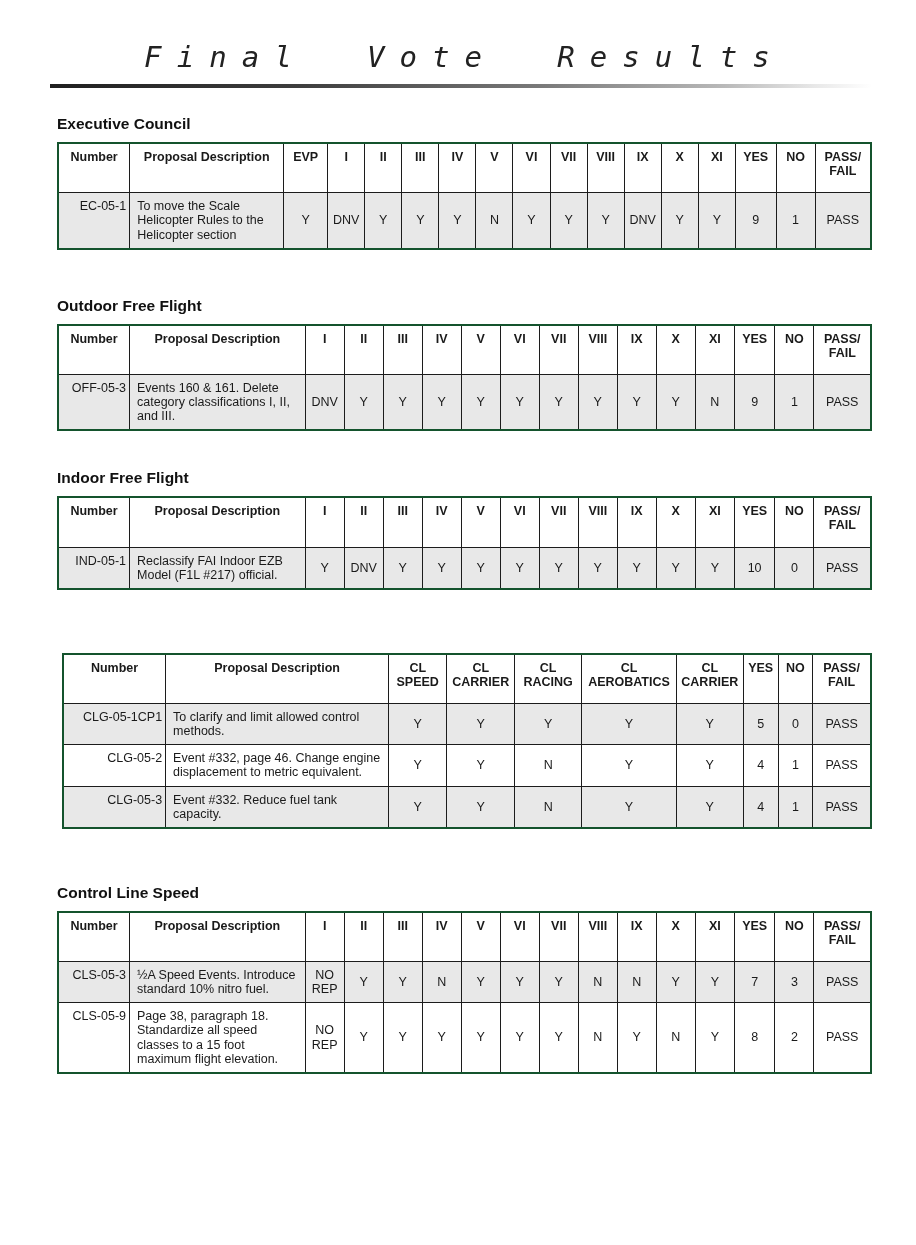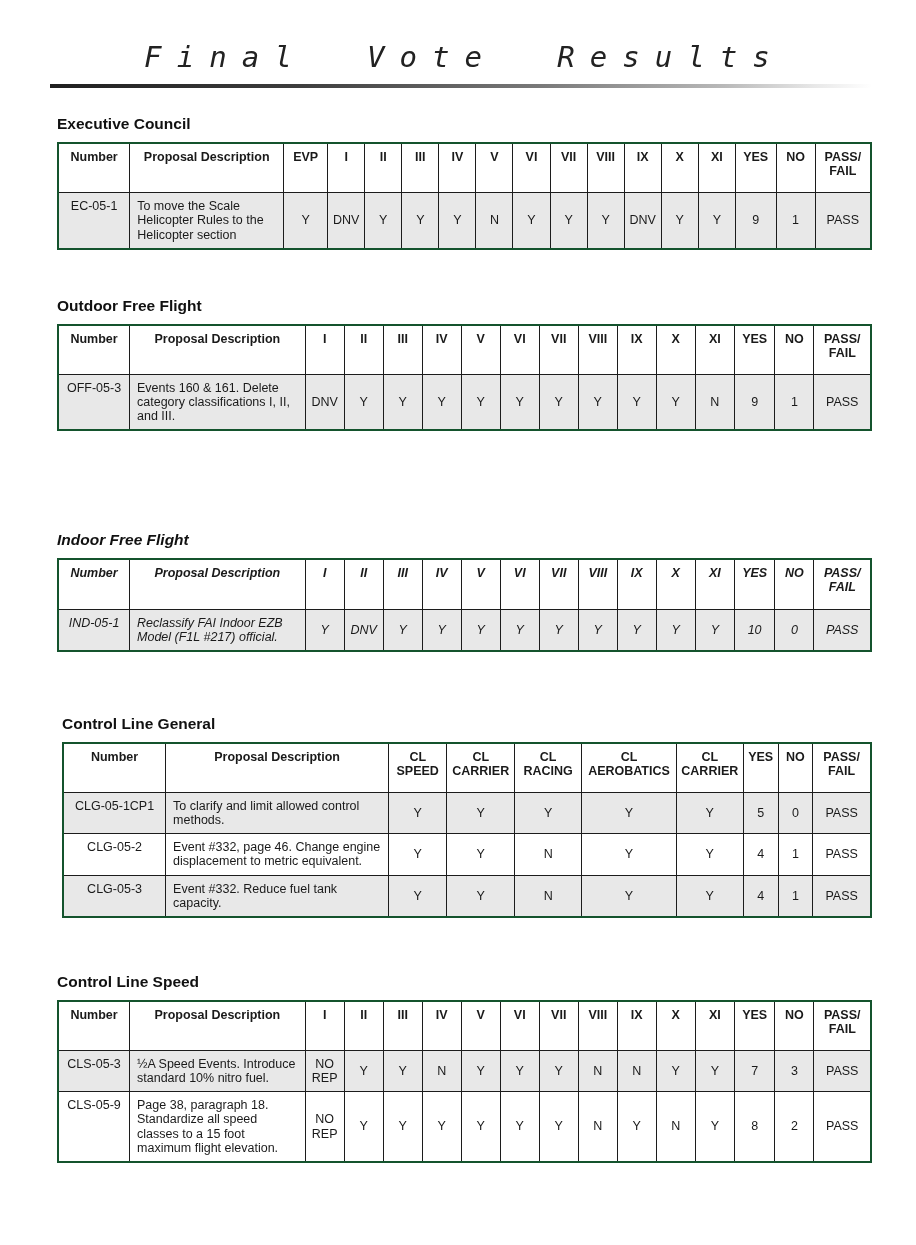--- a/index.html
+++ b/index.html
@@ -34,21 +34,21 @@
   
   .vote-section h2 {
     font-size: 15.5px;
     font-weight: bold;
     color: #111;
     margin: 0 0 9px 0;
   }
   .vote-section { margin-top: 55px; }
   .vote-section:nth-of-type(1) { margin-top: 27px; }
   .vote-section:nth-of-type(2) { margin-top: 47px; }
-  .vote-section:nth-of-type(3) { margin-top: 100px; font-style: italic; }
+  .vote-section:nth-of-type(3) { margin-top: 38px; }
   .vote-section:nth-of-type(4) { margin-top: 63px; }
   .vote-section:nth-of-type(5) { margin-top: 55px; }
   .vote-section:nth-of-type(4) h2 { margin-left: 5px; }
   .vote-section:nth-of-type(4) .vote-table { margin-left: 5px; width: calc(100% - 5px); }
 
   
   .vote-table {
     width: 100%;
     border-collapse: collapse;
     table-layout: fixed;
@@ -63,21 +63,21 @@
   .vote-table th {
     font-weight: bold;
     text-align: center;
     vertical-align: top;
     padding: 6px 2px 14px 2px;
     background: #ffffff;
   }
   .vote-table td { padding: 6px 3px; }
   .vote-table tbody tr:nth-child(odd) td { background: var(--stripe, #e8e8e8); }
   .vote-table tbody tr:nth-child(even) td { background: #ffffff; }
-  td.c-num  { text-align: center; vertical-align: top; }
+  td.c-num  { text-align: right; vertical-align: top; }
   td.c-desc { text-align: left; vertical-align: top; padding-left: 7px; padding-right: 4px; }
   td.c-vote, td.c-yes, td.c-no, td.c-res { text-align: center; vertical-align: middle; }
 </style>
 </head>
 <body style="--stripe: #e8e8e8;">
 
 <div class="page">
 
   <h1 class="title">Final Vote Results</h1>
   <div class="rule"></div>
@@ -271,21 +271,20 @@
             <td class="c-vote">Y</td>
             <td class="c-yes">10</td>
             <td class="c-no">0</td>
             <td class="c-res">PASS</td>
           </tr>
         </tbody>
       </table>
   </section>
 
   <section class="vote-section">
-    <h2>Control Line General</h2>
     <table class="vote-table">
         <colgroup>
           <col style="width: 12.7%;">
           <col style="width: 27.6%;">
           <col style="width: 7.2%;">
           <col style="width: 8.4%;">
           <col style="width: 8.3%;">
           <col style="width: 11.7%;">
           <col style="width: 8.3%;">
           <col style="width: 4.3%;">

